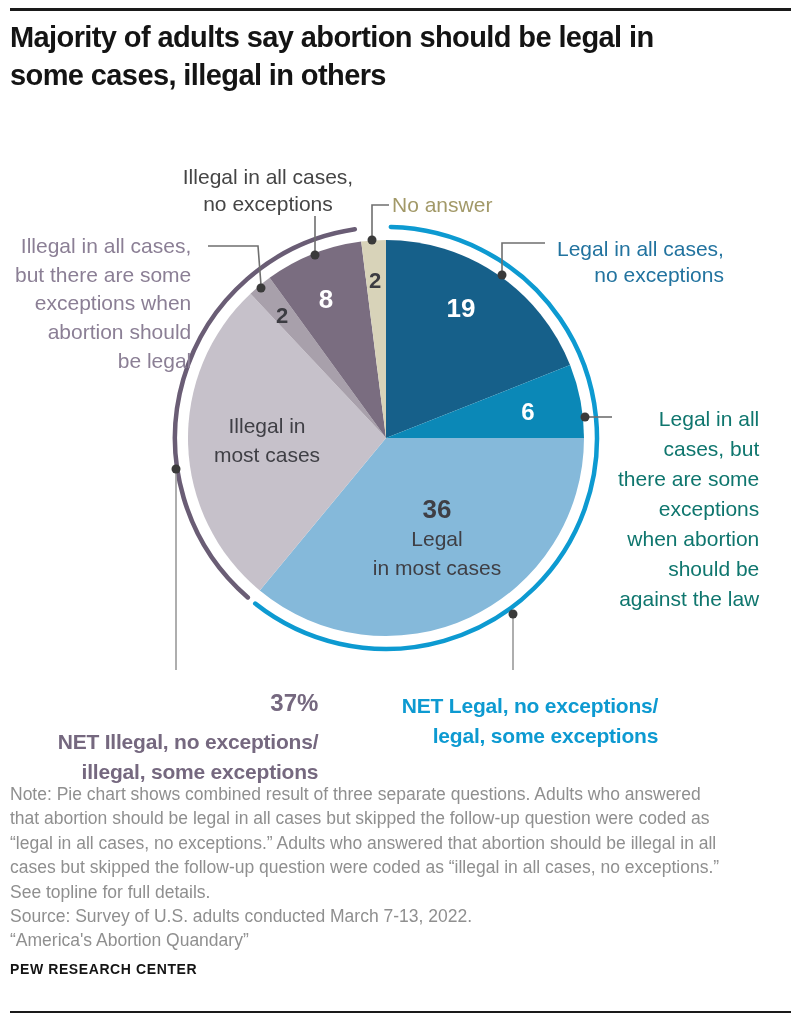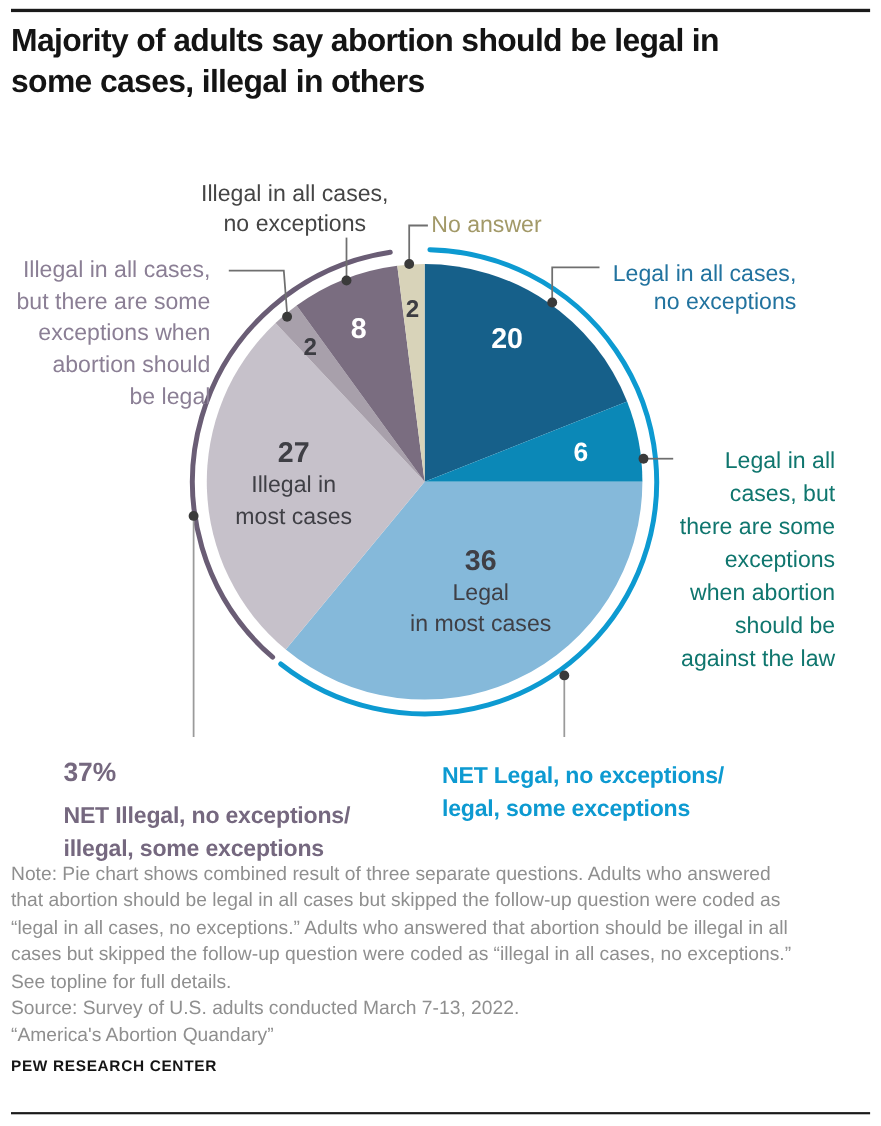--- a/index.html
+++ b/index.html
@@ -24,21 +24,21 @@
   .pielabel{position:absolute;transform:translate(-50%,-50%);text-align:center;
             font-weight:bold;width:max-content;}
   .pl-white{color:#ffffff;}
   .pl-dark{color:#3c3c42;}
   .pl-big{font-size:26px;}
   .pl-small{font-size:22px;}
   .pieblock{position:absolute;transform:translate(-50%,-50%);text-align:center;
             color:#3f3f45;width:max-content;}
   .pieblock .num{font-size:26px;font-weight:bold;line-height:31px;}
   .pieblock .nm{font-size:21px;line-height:28.5px;}
-  .net{position:absolute;transform:translateX(-50%);text-align:left;
+  .net{position:absolute;transform:translateX(-50%);text-align:right;
        font-weight:bold;width:max-content;}
   .net .pct{font-size:24px;line-height:24px;margin-bottom:12px;}
   .net .nlines{font-size:21px;line-height:29.5px;letter-spacing:-0.2px;}
   .net-illegal{left:188px;top:691px;color:#75687f;}
   .net-legal{left:530px;top:691px;color:#0d9ad1;}
   .notes{position:absolute;left:10px;top:782px;width:770px;color:#8f8f8f;
          font-size:17.5px;line-height:24.4px;}
   .footer{position:absolute;left:10px;top:961px;font-size:14px;font-weight:bold;
           color:#141414;letter-spacing:0.6px;}
 </style>
@@ -95,29 +95,28 @@
 exceptions
 when abortion
 should be
 against the law</div>
   <div class="co co-illegal-exc lines">Illegal in all cases,
 but there are some
 exceptions when
 abortion should
 be legal</div>
 
-  <div class="pielabel pl-white pl-big" style="left:461px;top:308px;">20</div>
+  <div class="pielabel pl-white pl-big" style="left:461px;top:308px;">19</div>
   <div class="pielabel pl-white" style="left:528px;top:412px;font-size:24px;">6</div>
   <div class="pieblock" style="left:437px;top:538px;">
     <div class="num">36</div>
     <div class="nm lines">Legal
 in most cases</div>
   </div>
   <div class="pieblock" style="left:267px;top:440px;">
-    <div class="num">27</div>
     <div class="nm lines">Illegal in
 most cases</div>
   </div>
   <div class="pielabel pl-dark pl-small" style="left:282px;top:316px;">2</div>
   <div class="pielabel pl-white pl-big" style="left:326px;top:299px;">8</div>
   <div class="pielabel pl-dark pl-small" style="left:375px;top:281px;">2</div>
 
   <div class="net net-illegal">
     <div class="pct">37%</div>
     <div class="nlines lines">NET Illegal, no exceptions/

